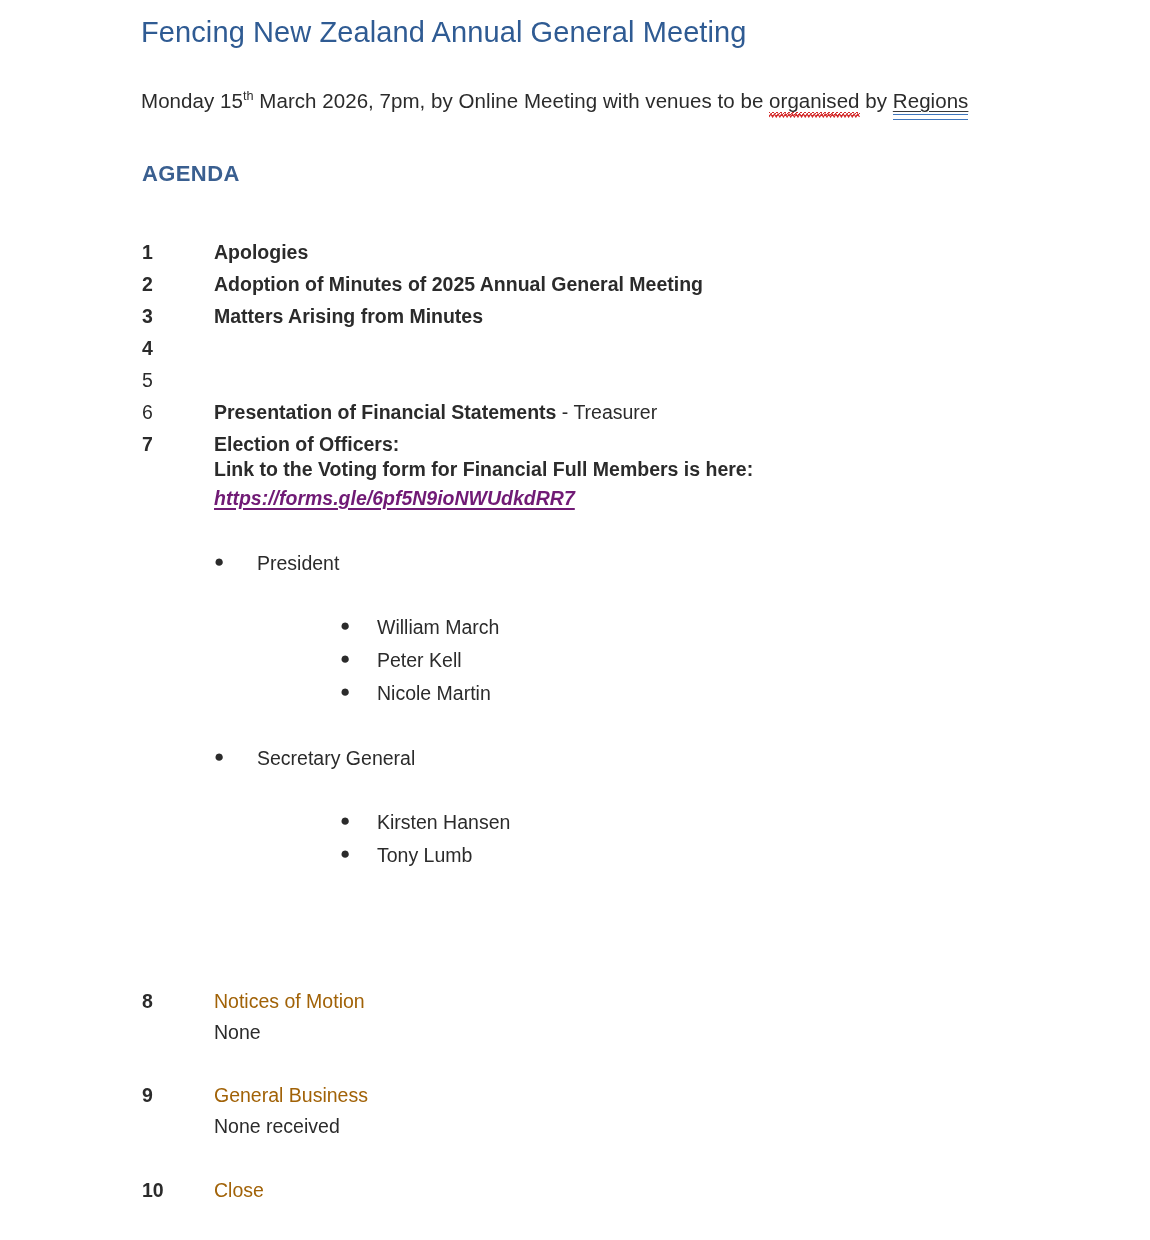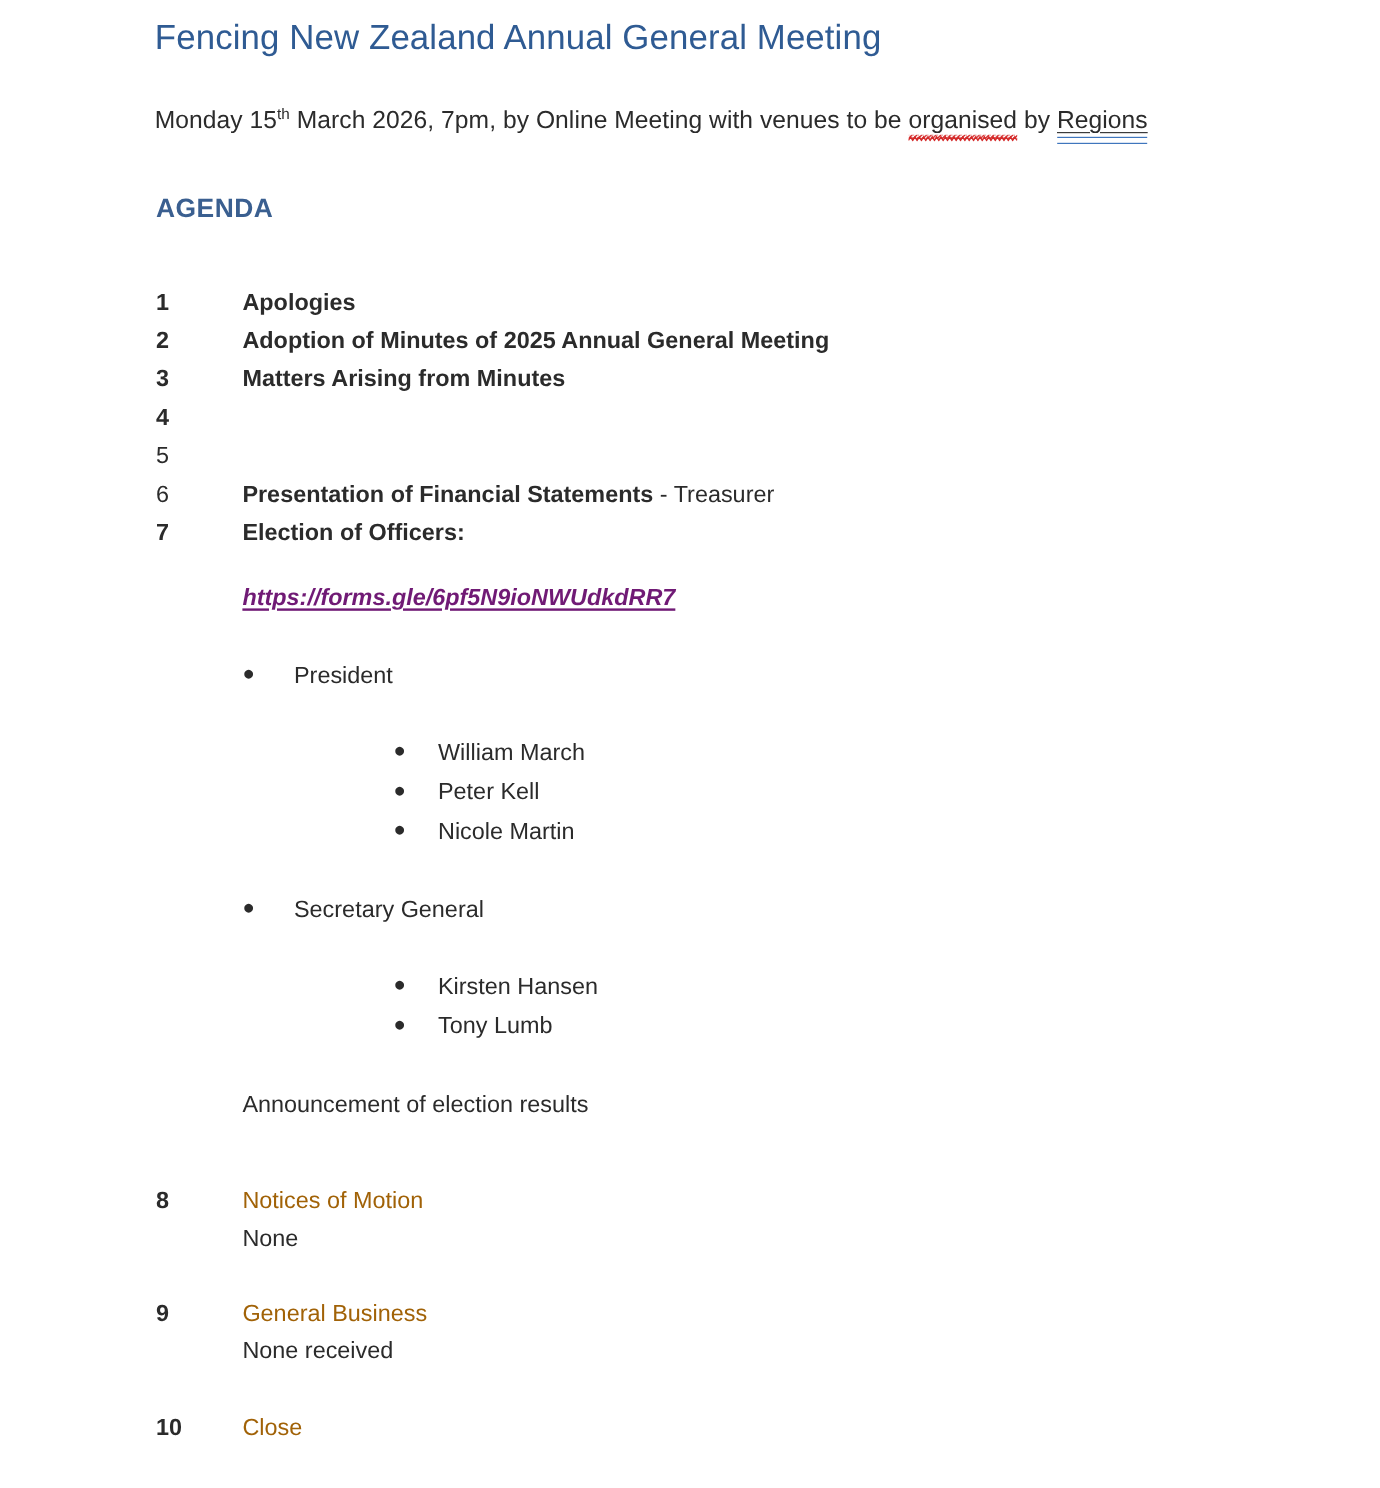--- a/index.html
+++ b/index.html
@@ -15,20 +15,21 @@
     -webkit-font-smoothing: antialiased;
   }
 
   .page {
     position: relative;
     width: 964px;
     height: 1240px;
     padding: 0;
     box-sizing: border-box;
     overflow: hidden;
+    margin-left: 12px;
   }
 
   
   .doc-title {
     position: absolute;
     left: 129px;
     top: 16px;
     font-size: 29px;
     font-weight: 400;
     color: #2F5B93;
@@ -287,20 +288,21 @@
       <span class="txt"><span class="b">Presentation of Financial Statements</span><span class="r"> - Treasurer</span></span>
     </div>
 
     <div class="agenda-row">
       <span class="num b">7</span>
       <span class="txt"><span class="b">Election of Officers:</span><span class="r"></span></span>
     </div>
 
   </div>
 
+  <div class="sub-line bold" style="top:458px;">Link to the Voting form for Financial Full Members is here:</div>
 
   <a class="link-url" href="#">https://forms.gle/6pf5N9ioNWUdkdRR7</a>
 
   <div class="bullet-l1" style="left:202px; top:552px;">
     <span class="dot">●</span>
     <span class="lbl">President</span>
   </div>
 
   <div class="bullet-l2" style="left:328px; top:616px;">
     <span class="dot">●</span>
@@ -322,21 +324,20 @@
 
   <div class="bullet-l2" style="left:328px; top:811px;">
     <span class="dot">●</span>
     <span class="lbl"> Kirsten Hansen</span>
   </div>
   <div class="bullet-l2" style="left:328px; top:844px;">
     <span class="dot">●</span>
     <span class="lbl">Tony Lumb</span>
   </div>
 
-  <div class="plain-line" style="top:910px;">Announcement of election results</div>
 
   <div class="block" style="top:990px;">
     <span class="num">8</span>
     <span class="head">Notices of Motion</span>
     <span class="body">None</span>
   </div>
 
   <div class="block" style="top:1084px;">
     <span class="num">9</span>
     <span class="head">General Business</span>

